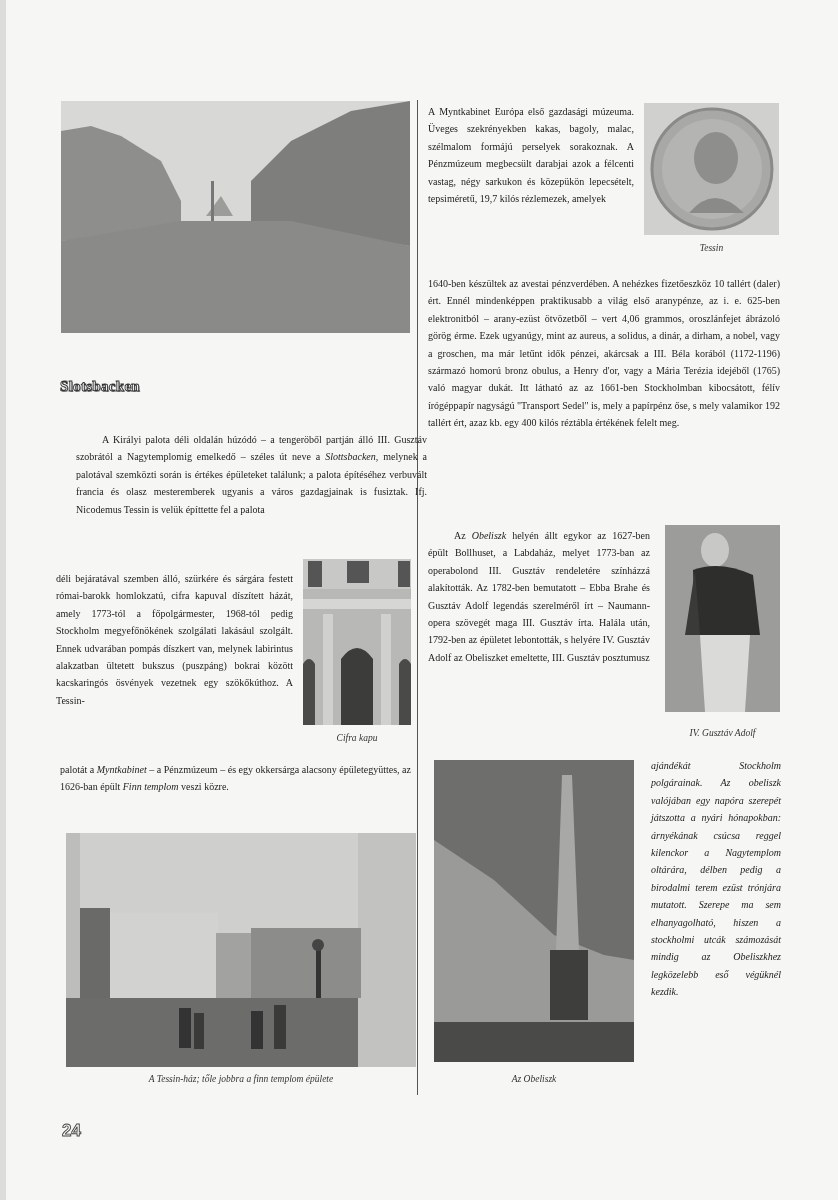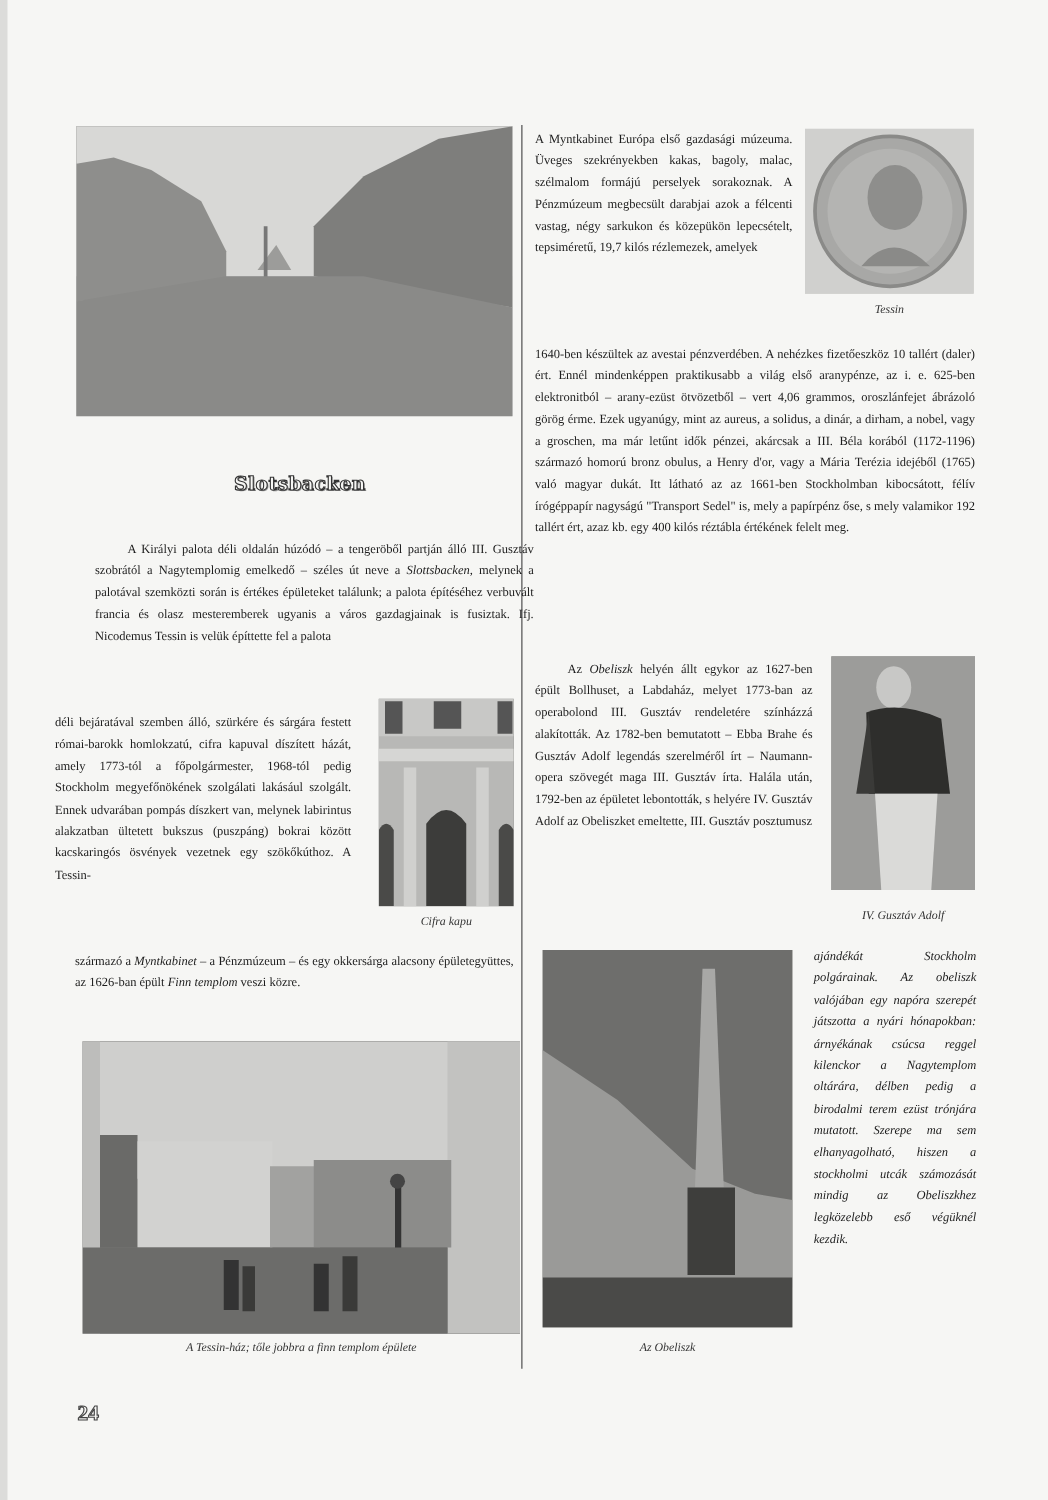--- a/index.html
+++ b/index.html
@@ -17,21 +17,21 @@
   .caption { font-style: italic; font-size: 9.5px; text-align: center; color: #333; }
   .divider { position: absolute; background: #555; width: 1px; }
   .photo { position: absolute; overflow: hidden; background: #8a8a88; }
   .photo svg { width: 100%; height: 100%; display: block; }
   .heading {
     font-family: "DejaVu Serif", serif; font-size: 15px; font-weight: bold;
     color: #f6f6f4; -webkit-text-stroke: 0.9px #333; letter-spacing: 0.3px;
     text-shadow: 1px 1px 0 #999;
   }
   .pagenum {
-    font-family: Liberation Serif, serif; font-size: 17px; font-weight: bold;
+    font-family: Liberation Sans, sans-serif; font-size: 17px; font-weight: bold;
     color: #f6f6f4; -webkit-text-stroke: 0.9px #444;
   }
   .ghost { position: absolute; color: #d6d6d4; font-size: 12px; line-height: 16px; }
 </style>
 </head>
 <body>
 
 <div class="edge-left"></div>
 
 <div class="divider" style="left:417px; top:100px; height:995px;"></div>
@@ -43,29 +43,29 @@
     <polygon points="0,30 30,25 60,35 100,60 120,100 120,130 0,140" fill="#8e8e8c"></polygon>
     <polygon points="190,80 230,40 290,10 349,0 349,145 190,120" fill="#7e7e7c"></polygon>
     <polygon points="145,115 160,95 172,115" fill="#9c9c9a"></polygon>
     <rect x="150" y="80" width="3" height="45" fill="#777"></rect>
     <polygon points="0,140 120,120 230,120 349,145 349,232 0,232" fill="#8a8a88"></polygon>
   </svg>
 </div>
 
 <div class="ghost" style="left:240px; top:338px;">&nbsp;</div>
 
-<div class="abs heading" style="left:60px; top:378px; width:360px; text-align:center;">Slotsbacken</div>
+<div class="abs heading" style="left:60px; top:378px; width:360px; font-family:Liberation Serif, serif;">Slotsbacken</div>
 
 <div class="abs txt" style="left:60px; top:431px; width:351px;margin-left:16px;">
   <p class="indent">
     <span>A Királyi palota déli oldalán húzódó – a tengeröből partján álló III. Gusztáv szobrától a Nagytemplomig emelkedő – széles út neve a </span><i>Slottsbacken</i><span>, melynek a palotával szemközti során is értékes épületeket találunk; a palota építéséhez verbuvált francia és olasz mesteremberek ugyanis a város gazdagjainak is fusiztak. Ifj. Nicodemus Tessin is velük építtette fel a palota</span>
   </p>
 </div>
 
-<div class="abs txt" style="left:44px; top:570px; width:237px;">
+<div class="abs txt" style="left:56px; top:570px; width:237px;">
   <p>déli bejáratával szemben álló, szürkére és sárgára festett római-barokk homlokzatú, cifra kapuval díszített házát, amely 1773-tól a főpolgármester, 1968-tól pedig Stockholm megyefőnökének szolgálati lakásául szolgált. Ennek udvarában pompás díszkert van, melynek labirintus alakzatban ültetett bukszus (puszpáng) bokrai között kacskaringós ösvények vezetnek egy szökőkúthoz. A Tessin-</p>
 </div>
 
 <div class="photo" style="left:303px; top:559px; width:108px; height:166px;">
   <svg viewBox="0 0 108 166" preserveAspectRatio="none">
     <rect width="108" height="166" fill="#b8b8b6"></rect>
     <rect x="0" y="0" width="108" height="30" fill="#c8c8c6"></rect>
     <rect x="5" y="2" width="14" height="26" fill="#555"></rect>
     <rect x="44" y="2" width="22" height="22" fill="#555"></rect>
     <rect x="95" y="2" width="12" height="26" fill="#555"></rect>
@@ -74,21 +74,21 @@
     <path d="M0,166 L0,105 Q6,95 12,105 L12,166 Z" fill="#4a4a48"></path>
     <path d="M96,166 L96,105 Q102,95 108,105 L108,166 Z" fill="#4a4a48"></path>
     <rect x="20" y="55" width="10" height="111" fill="#d0d0ce"></rect>
     <rect x="78" y="55" width="10" height="111" fill="#d0d0ce"></rect>
   </svg>
 </div>
 <div class="abs caption" style="left:303px; top:733px; width:108px;">Cifra kapu</div>
 
 <div class="abs txt" style="left:60px; top:761px; width:351px;">
   <p>
-    <span>származó a </span><i>Myntkabinet</i><span> – a Pénzmúzeum – és egy okkersárga alacsony épületegyüttes, az 1626-ban épült </span><i>Finn templom</i><span> veszi közre.</span>
+    <span>palotát a </span><i>Myntkabinet</i><span> – a Pénzmúzeum – és egy okkersárga alacsony épületegyüttes, az 1626-ban épült </span><i>Finn templom</i><span> veszi közre.</span>
   </p>
 </div>
 
 <div class="photo" style="left:66px; top:833px; width:350px; height:234px;">
   <svg viewBox="0 0 350 234" preserveAspectRatio="none">
     <rect width="350" height="234" fill="#7a7a78"></rect>
     <rect x="0" y="0" width="350" height="110" fill="#cfcfcd"></rect>
     <rect x="0" y="0" width="14" height="234" fill="#bdbdbb"></rect>
     <rect x="292" y="0" width="58" height="234" fill="#c2c2c0"></rect>
     <rect x="14" y="75" width="30" height="90" fill="#6a6a68"></rect>

